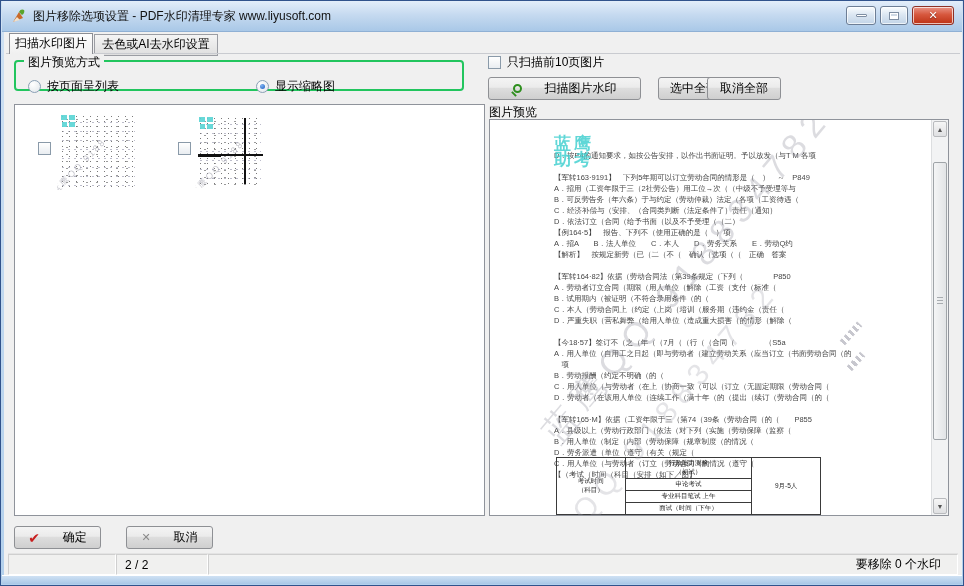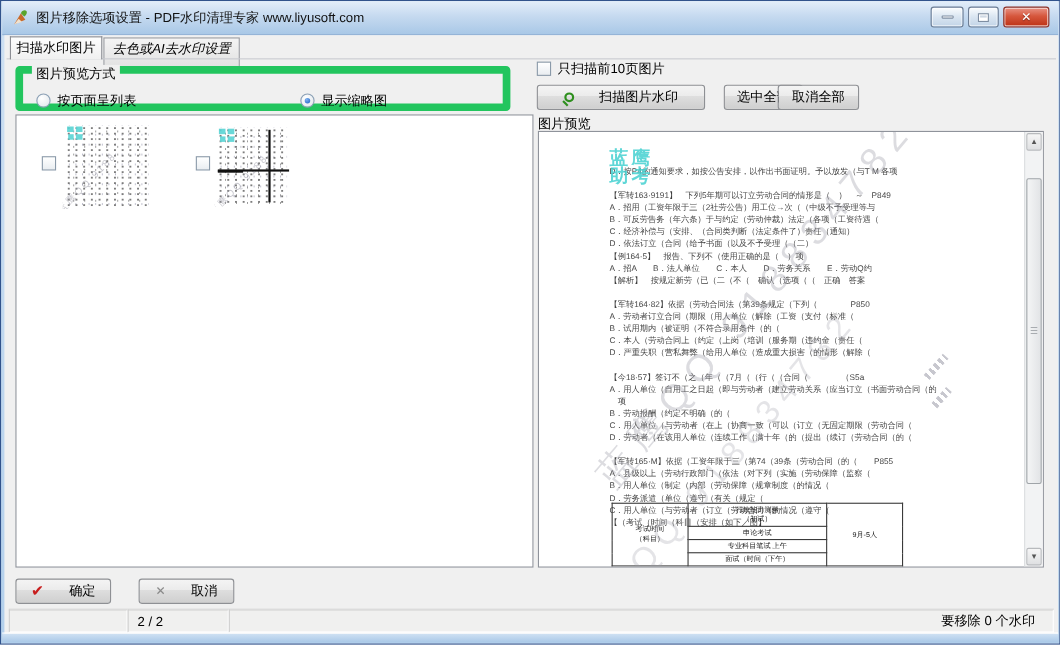--- a/index.html
+++ b/index.html
@@ -28,27 +28,27 @@
   .glyph-max:after { content:""; position:absolute; left:1px; right:1px; top:1px; height:2px; background:#cfd9e4; }
   .glyph-close { color:#fff; font-weight:bold; font-size:11px; text-shadow:0 1px 1px #7c2114; }
 
   
   .client { position:absolute; left:3px; top:31px; width:958px; height:545px; background:#f0f0f0; }
 
   
   .tab { position:absolute; font-size:12px; text-align:center; line-height:19px; cursor:default; }
   .tab.active { left:5px; top:1px; width:84px; height:21px; background:linear-gradient(#fdfdfd,#f0f0f0);
                 border:1px solid #8c8e94; border-bottom:none; z-index:2; }
-  .tab.inactive { left:90px; top:2px; width:124px; height:32px; background:linear-gradient(#f4f4f4,#dfdfdf);
-                  border:1px solid #9b9da3;font-style:italic; }
+  .tab.inactive { left:90px; top:2px; width:124px; height:22px; background:linear-gradient(#f4f4f4,#dfdfdf);
+                  border:1px solid #9b9da3; }
   .tabline { position:absolute; left:2px; right:2px; top:21px; height:1px; background:#c9cbd0; }
 
   
-  .groupbox { position:absolute; left:10px; top:28px; width:450px; height:41px;
-              border:7px solid #22c55e; border-radius:4px; }
+  .groupbox { position:absolute; left:10px; top:28px; width:450px; height:31px;
+              border:2px solid #22c55e; border-radius:4px; }
   .groupbox-label { position:absolute; top:-8px; left:8px; background:#f0f0f0; padding:0 4px; font-size:12px; }
   .radio-row { position:absolute; left:12px; top:16px; display:flex; align-items:center; gap:6px; }
   .radio { width:13px; height:13px; border-radius:50%; border:1px solid #8ba0b5;
            background:radial-gradient(circle at 35% 30%,#fff,#dfe5ea); position:relative; }
   .radio.checked:after { content:""; position:absolute; left:3px; top:3px; width:5px; height:5px;
            border-radius:50%; background:radial-gradient(circle at 35% 30%,#7fb2f0,#1d5fc4); }
 
   
   .checkbox { width:13px; height:13px; border:1px solid #8a9aa9;
               background:linear-gradient(#fff,#e9edf1); }
@@ -158,21 +158,21 @@
     <div class="tab active">扫描水印图片</div>
     <div class="tab inactive">去色或AI去水印设置</div>
     <div class="tabline"></div>
 
     <div class="groupbox">
       <span class="groupbox-label">图片预览方式</span>
       <span class="radio-row" style="left:12px;">
         <span class="radio"></span>
         <span>按页面呈列表</span>
       </span>
-      <span class="radio-row" style="left:252px;">
+      <span class="radio-row" style="left:240px;">
         <span class="radio checked"></span>
         <span>显示缩略图</span>
       </span>
     </div>
 
     <span class="radio-row" style="position:absolute; left:484px; top:22px;">
       <span class="checkbox"></span>
       <span>只扫描前10页图片</span>
     </span>
 

